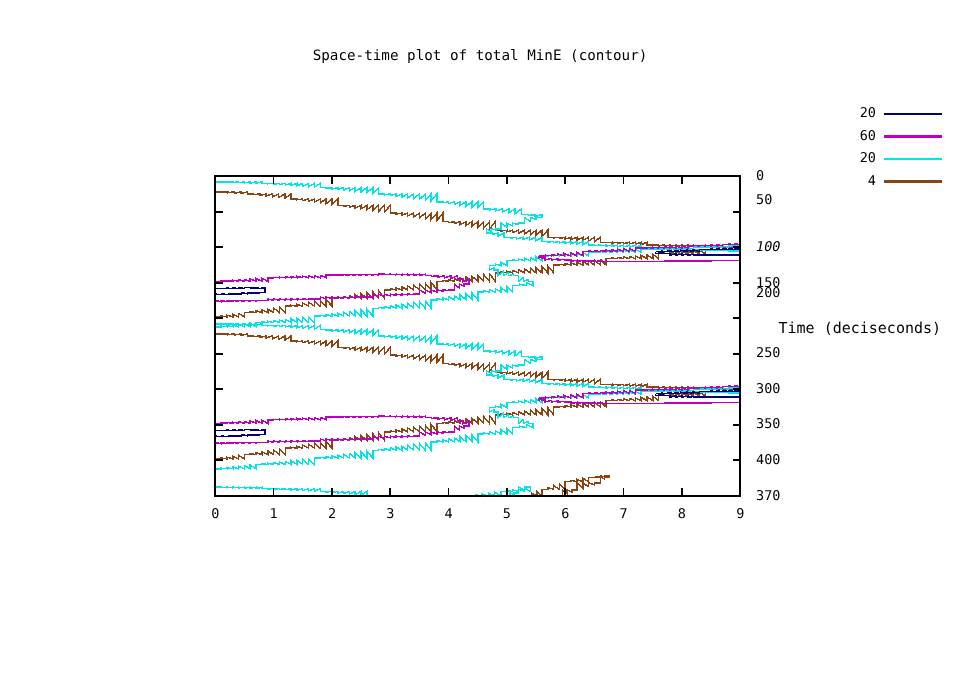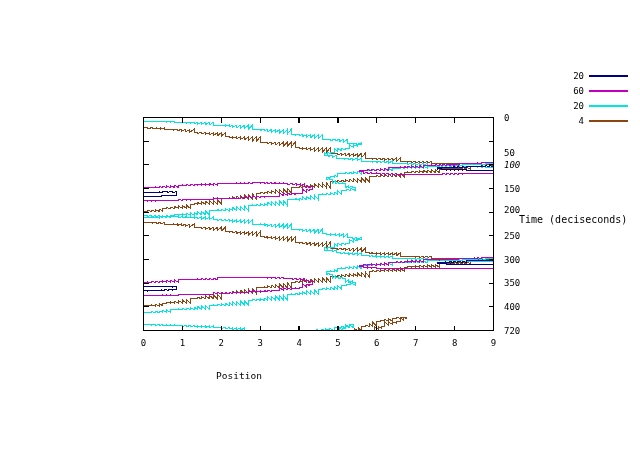--- a/index.html
+++ b/index.html
@@ -16,20 +16,21 @@
   .xtick{transform:translateX(-50%);top:338px;font-size:9px;}
   .ytick{left:504px;transform:translateY(-50%);font-size:9px;}
   .legtext{right:56px;transform:translateY(-50%);font-size:9px;text-align:right;}
   svg{position:absolute;left:0;top:0;overflow:visible;}
 </style>
 </head>
 <body>
 
 <div id="root">
 
+  <div class="txt" id="title">Space-time plot of total MinE (contour)</div>
 
   <svg id="plot-svg" width="640" height="450">
       <defs>
         <clipPath id="plotclip">
           <rect x="143.5" y="117.5" width="350" height="213"></rect>
         </clipPath>
       </defs>
       <g clip-path="url(#plotclip)">
         <g>
           <path d="M143.50,127.91L147.78,127.91L147.78,128.20L152.06,127.91L152.06,128.48L156.33,127.91L156.33,128.77L160.61,127.91L160.61,129.05L164.89,127.91L164.89,129.33L169.06,129.33L169.06,129.81L173.22,129.33L173.22,130.28L177.39,129.33L177.39,130.75L181.56,129.33L181.56,131.23L185.72,129.33L185.72,131.70L189.89,129.33L189.89,132.17L194.06,129.33L194.06,132.65L197.94,132.65L197.94,133.18L201.83,132.65L201.83,133.71L205.72,132.65L205.72,134.24L209.61,132.65L209.61,134.78L213.50,132.65L213.50,135.31L217.39,132.65L217.39,135.84L221.28,132.65L221.28,136.37L225.17,132.65L225.17,136.91L229.06,136.91L229.06,137.49L232.94,136.91L232.94,138.06L236.83,136.91L236.83,138.64L240.72,136.91L240.72,139.22L244.61,136.91L244.61,139.80L248.50,136.91L248.50,140.38L252.39,136.91L252.39,140.96L256.28,136.91L256.28,141.53L260.17,136.91L260.17,142.11L264.06,142.11L264.06,142.74L267.94,142.11L267.94,143.38L271.83,142.11L271.83,144.01L275.72,142.11L275.72,144.64L279.61,142.11L279.61,145.27L283.50,142.11L283.50,145.90L287.39,142.11L287.39,146.53L291.28,142.11L291.28,147.16L295.17,142.11L295.17,147.79L299.06,147.79L299.06,148.42L302.94,147.79L302.94,149.06L306.83,147.79L306.83,149.69L310.72,147.79L310.72,150.32L314.61,147.79L314.61,150.95L318.50,147.79L318.50,151.58L322.39,147.79L322.39,152.21L326.28,147.79L326.28,152.84L330.17,147.79L330.17,153.47L334.06,153.47L334.06,154.00L337.94,153.47L337.94,154.53L341.83,153.47L341.83,155.05L345.72,153.47L345.72,155.58L349.61,153.47L349.61,156.10L353.50,153.47L353.50,156.63L357.39,153.47L357.39,157.15L361.28,153.47L361.28,157.68L365.17,153.47L365.17,158.21L369.06,158.21L369.06,158.57L372.94,158.21L372.94,158.94L376.83,158.21L376.83,159.31L380.72,158.21L380.72,159.68L384.61,158.21L384.61,160.05L388.50,158.21L388.50,160.42L392.39,158.21L392.39,160.78L396.28,158.21L396.28,161.15L400.17,158.21L400.17,161.52L404.06,161.52L404.06,161.76L407.94,161.52L407.94,161.99L411.83,161.52L411.83,162.23L415.72,161.52L415.72,162.47L419.61,161.52L419.61,162.70L423.50,161.52L423.50,162.94L427.39,161.52L427.39,163.18L431.28,161.52L431.28,163.41L435.17,163.41L435.17,163.53L439.06,163.41L439.06,163.65L442.94,163.41L442.94,163.77L446.83,163.41L446.83,163.89L450.72,163.41L450.72,164.00L454.61,163.41L454.61,164.12L458.50,163.41L458.50,164.24L462.39,163.41L462.39,164.36L466.28,164.36L466.28,164.44L470.17,164.36L470.17,164.52L474.06,164.36L474.06,164.60L477.94,164.36L477.94,164.68L481.83,164.36L481.83,164.75L485.72,164.36L485.72,164.83L489.61,164.83L489.61,164.83L493.50,164.83L493.50,164.83" fill="none" stroke="#8b4513" stroke-width="1" stroke-linejoin="miter" stroke-linecap="butt" shape-rendering="crispEdges"></path>
@@ -105,46 +106,45 @@
         <line x1="143.5" y1="330.5" x2="148.5" y2="330.5"></line>
       </g>
       <g>
         <line x1="589" y1="76" x2="628" y2="76" stroke="#000080" stroke-width="1.4" shape-rendering="crispEdges"></line>
         <line x1="589" y1="91" x2="628" y2="91" stroke="#c000c0" stroke-width="1.4" shape-rendering="crispEdges"></line>
         <line x1="589" y1="106" x2="628" y2="106" stroke="#00e5e5" stroke-width="1.4" shape-rendering="crispEdges"></line>
         <line x1="589" y1="121" x2="628" y2="121" stroke="#8b4513" stroke-width="1.4" shape-rendering="crispEdges"></line>
       </g>
     </svg>
 
-  <div class="txt" id="xlabel">Position</div>
   <div class="txt" id="ylabel">Time (deciseconds)</div>
 
   <div id="xticklabels">
       <div class="txt xtick" style="left: 143.5px;">0</div>
       <div class="txt xtick" style="left: 182.4px;">1</div>
       <div class="txt xtick" style="left: 221.3px;">2</div>
       <div class="txt xtick" style="left: 260.2px;">3</div>
       <div class="txt xtick" style="left: 299.1px;">4</div>
       <div class="txt xtick" style="left: 337.9px;">5</div>
       <div class="txt xtick" style="left: 376.8px;">6</div>
       <div class="txt xtick" style="left: 415.7px;">7</div>
       <div class="txt xtick" style="left: 454.6px;">8</div>
       <div class="txt xtick" style="left: 493.5px;">9</div>
     </div>
   <div id="yticklabels">
       <div class="txt ytick" style="top: 117.5px;">0</div>
-      <div class="txt ytick" style="top: 153px;">50</div>
+      <div class="txt ytick" style="top: 134px;">50</div>
       <div class="txt ytick" style="top: 164.8px; font-style: italic;">100</div>
       <div class="txt ytick" style="top: 188.5px;">150</div>
-      <div class="txt ytick" style="top: 210px; text-align: right;">200</div>
+      <div class="txt ytick" style="top: 196px; text-align: right;">200</div>
       <div class="txt ytick" style="top: 235.8px;">250</div>
       <div class="txt ytick" style="top: 259.5px;">300</div>
       <div class="txt ytick" style="top: 283.2px;">350</div>
       <div class="txt ytick" style="top: 306.8px;">400</div>
-      <div class="txt ytick" style="top: 330.5px;">720</div>
+      <div class="txt ytick" style="top: 330.5px;">370</div>
     </div>
   <div id="legend">
       <div class="txt legtext" style="top: 76px;">20</div>
       <div class="txt legtext" style="top: 91px;">60</div>
       <div class="txt legtext" style="top: 106px;">20</div>
       <div class="txt legtext" style="top: 121px;">4</div>
     </div>
 
 </div>
 

